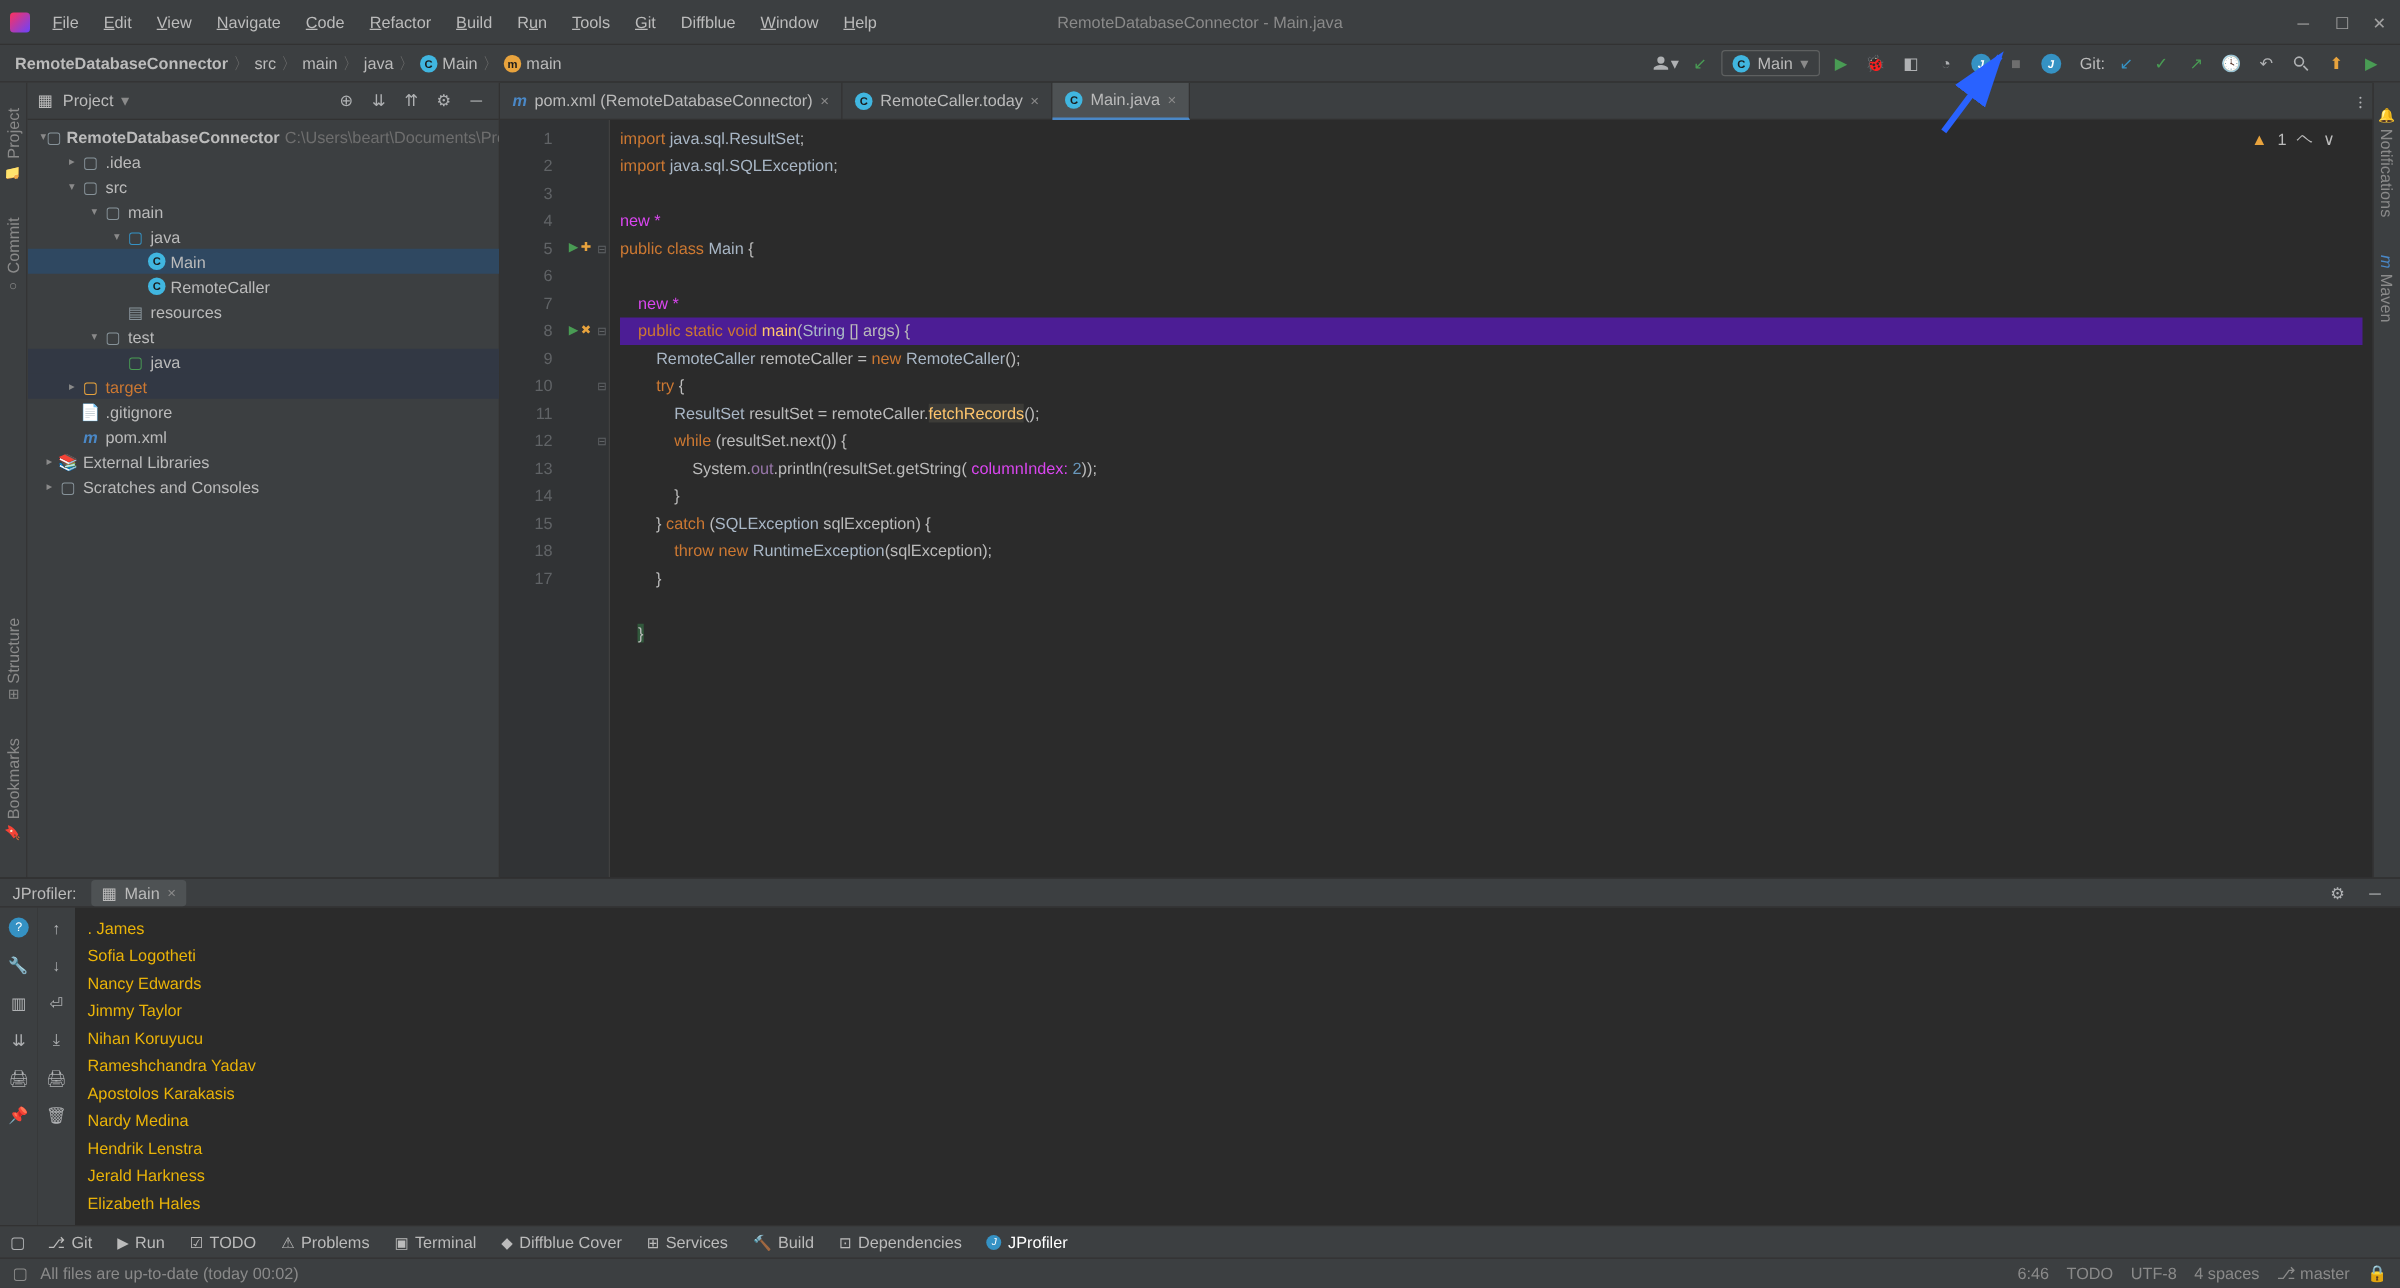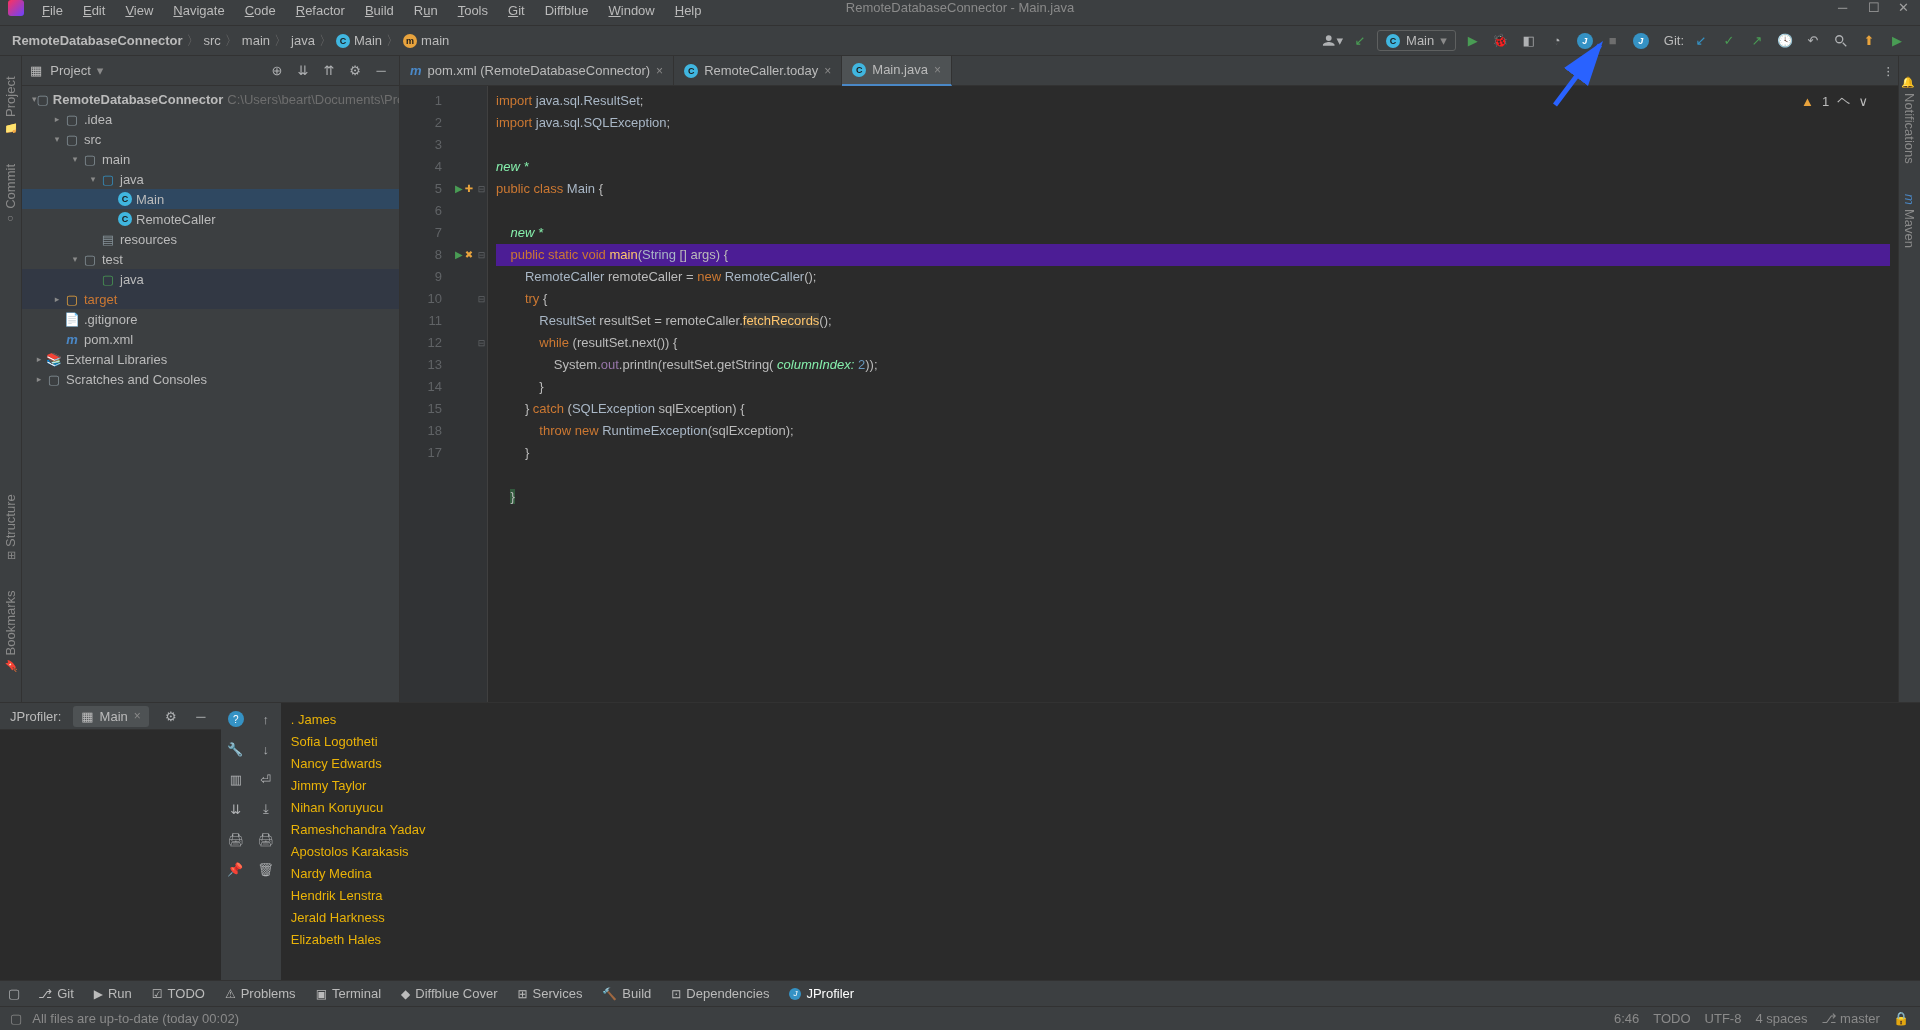--- a/index.html
+++ b/index.html
@@ -1,17 +1,17 @@
 <!DOCTYPE html>
 <html><head>
 <meta charset="utf-8">
 <style>
 *{margin:0;padding:0;box-sizing:border-box;font-family:'Segoe UI',Arial,sans-serif;font-size:13px;user-select:none}
 body{background:#3c3f41;color:#bbbbbb;width:1920px;height:1030px;overflow:hidden;display:flex;flex-direction:column}
-.titlebar{height:26px;background:#3c3f41;display:flex;align-items:flex-start;padding:0 8px;border-bottom:1px solid #323232}
+.titlebar{height:36px;background:#3c3f41;display:flex;align-items:center;padding:0 8px;border-bottom:1px solid #323232}
 .app-icon{width:16px;height:16px;background:linear-gradient(135deg,#fe315d,#6943ff);border-radius:3px;margin-right:10px}
 .menu-bar{display:flex;gap:4px;flex:1}
 .menu-item{padding:3px 8px;color:#bbbbbb;cursor:pointer}
 .menu-item u{text-decoration:underline}
 .title-text{color:#8a8a8a;position:absolute;left:50%;transform:translateX(-50%)}
 .win-controls{display:flex;gap:16px;margin-left:auto}
 .win-btn{width:14px;height:14px;cursor:pointer;color:#a0a0a0}
 .navbar{height:30px;background:#3c3f41;display:flex;align-items:center;padding:0 12px;border-bottom:1px solid #323232;gap:6px}
 .breadcrumb{display:flex;align-items:center;gap:4px;flex:1;color:#bbbbbb;font-weight:500}
 .crumb{cursor:pointer}
@@ -56,27 +56,27 @@
 .gutter-row{height:22px;display:flex;align-items:center;justify-content:center;gap:2px}
 .fold-gutter{width:12px;background:#313335;padding-top:4px;line-height:22px;border-right:1px solid #404040}
 .fold-mark{height:22px;display:flex;align-items:center;justify-content:center;color:#606366;font-size:9px}
 .code-area{flex:1;padding:4px 8px;font-size:13px;line-height:22px;position:relative}
 .code-line{height:22px;white-space:pre}
 .kw{color:#cc7832}
 .type{color:#a9b7c6}
 .method{color:#ffc66d}
 .field{color:#9876aa}
 .num{color:#6897bb}
-.hint{color:#86efac;font-style:italic}
+.hint{color:#d946ef;}
 .highlight{background:#32593d}
 .caret-line{background:#4c1d95}
 .editor-warn{position:absolute;top:6px;right:30px;display:flex;gap:8px;align-items:center;color:#bbbbbb}
 .warn-triangle{color:#e8a33d}
 .arrow-annotation{position:absolute;top:35px;right:295px;pointer-events:none;z-index:100}
-.bottom-panel{height:278px;background:#2b2b2b;border-top:1px solid #323232;display:flex;flex-direction:row}
+.bottom-panel{height:278px;background:#2b2b2b;border-top:1px solid #323232;display:flex;flex-direction:column}
 .bottom-header{height:27px;background:#3c3f41;display:flex;align-items:center;padding:0 10px;gap:12px;border-bottom:1px solid #323232}
 .bottom-title{color:#bbbbbb}
 .bottom-tab{display:flex;align-items:center;gap:6px;padding:3px 8px;background:#4e5254;border-radius:3px}
 .bottom-tools{margin-left:auto;display:flex;gap:10px}
 .bottom-content{flex:1;display:flex}
 .bottom-left-tools{width:30px;background:#3c3f41;display:flex;flex-direction:column;align-items:center;padding:6px 0;gap:10px}
 .console-area{flex:1;display:flex}
 .console-gutter{width:30px;background:#3c3f41;display:flex;flex-direction:column;align-items:center;padding:6px 0;gap:10px}
 .console-text{flex:1;padding:6px 10px;font-family:'JetBrains Mono','Consolas',monospace;font-size:13px;line-height:22px;color:#eab308;white-space:pre}
 .bottombar{height:26px;background:#3c3f41;border-top:1px solid #323232;display:flex;align-items:center;padding:0 8px;gap:4px}

